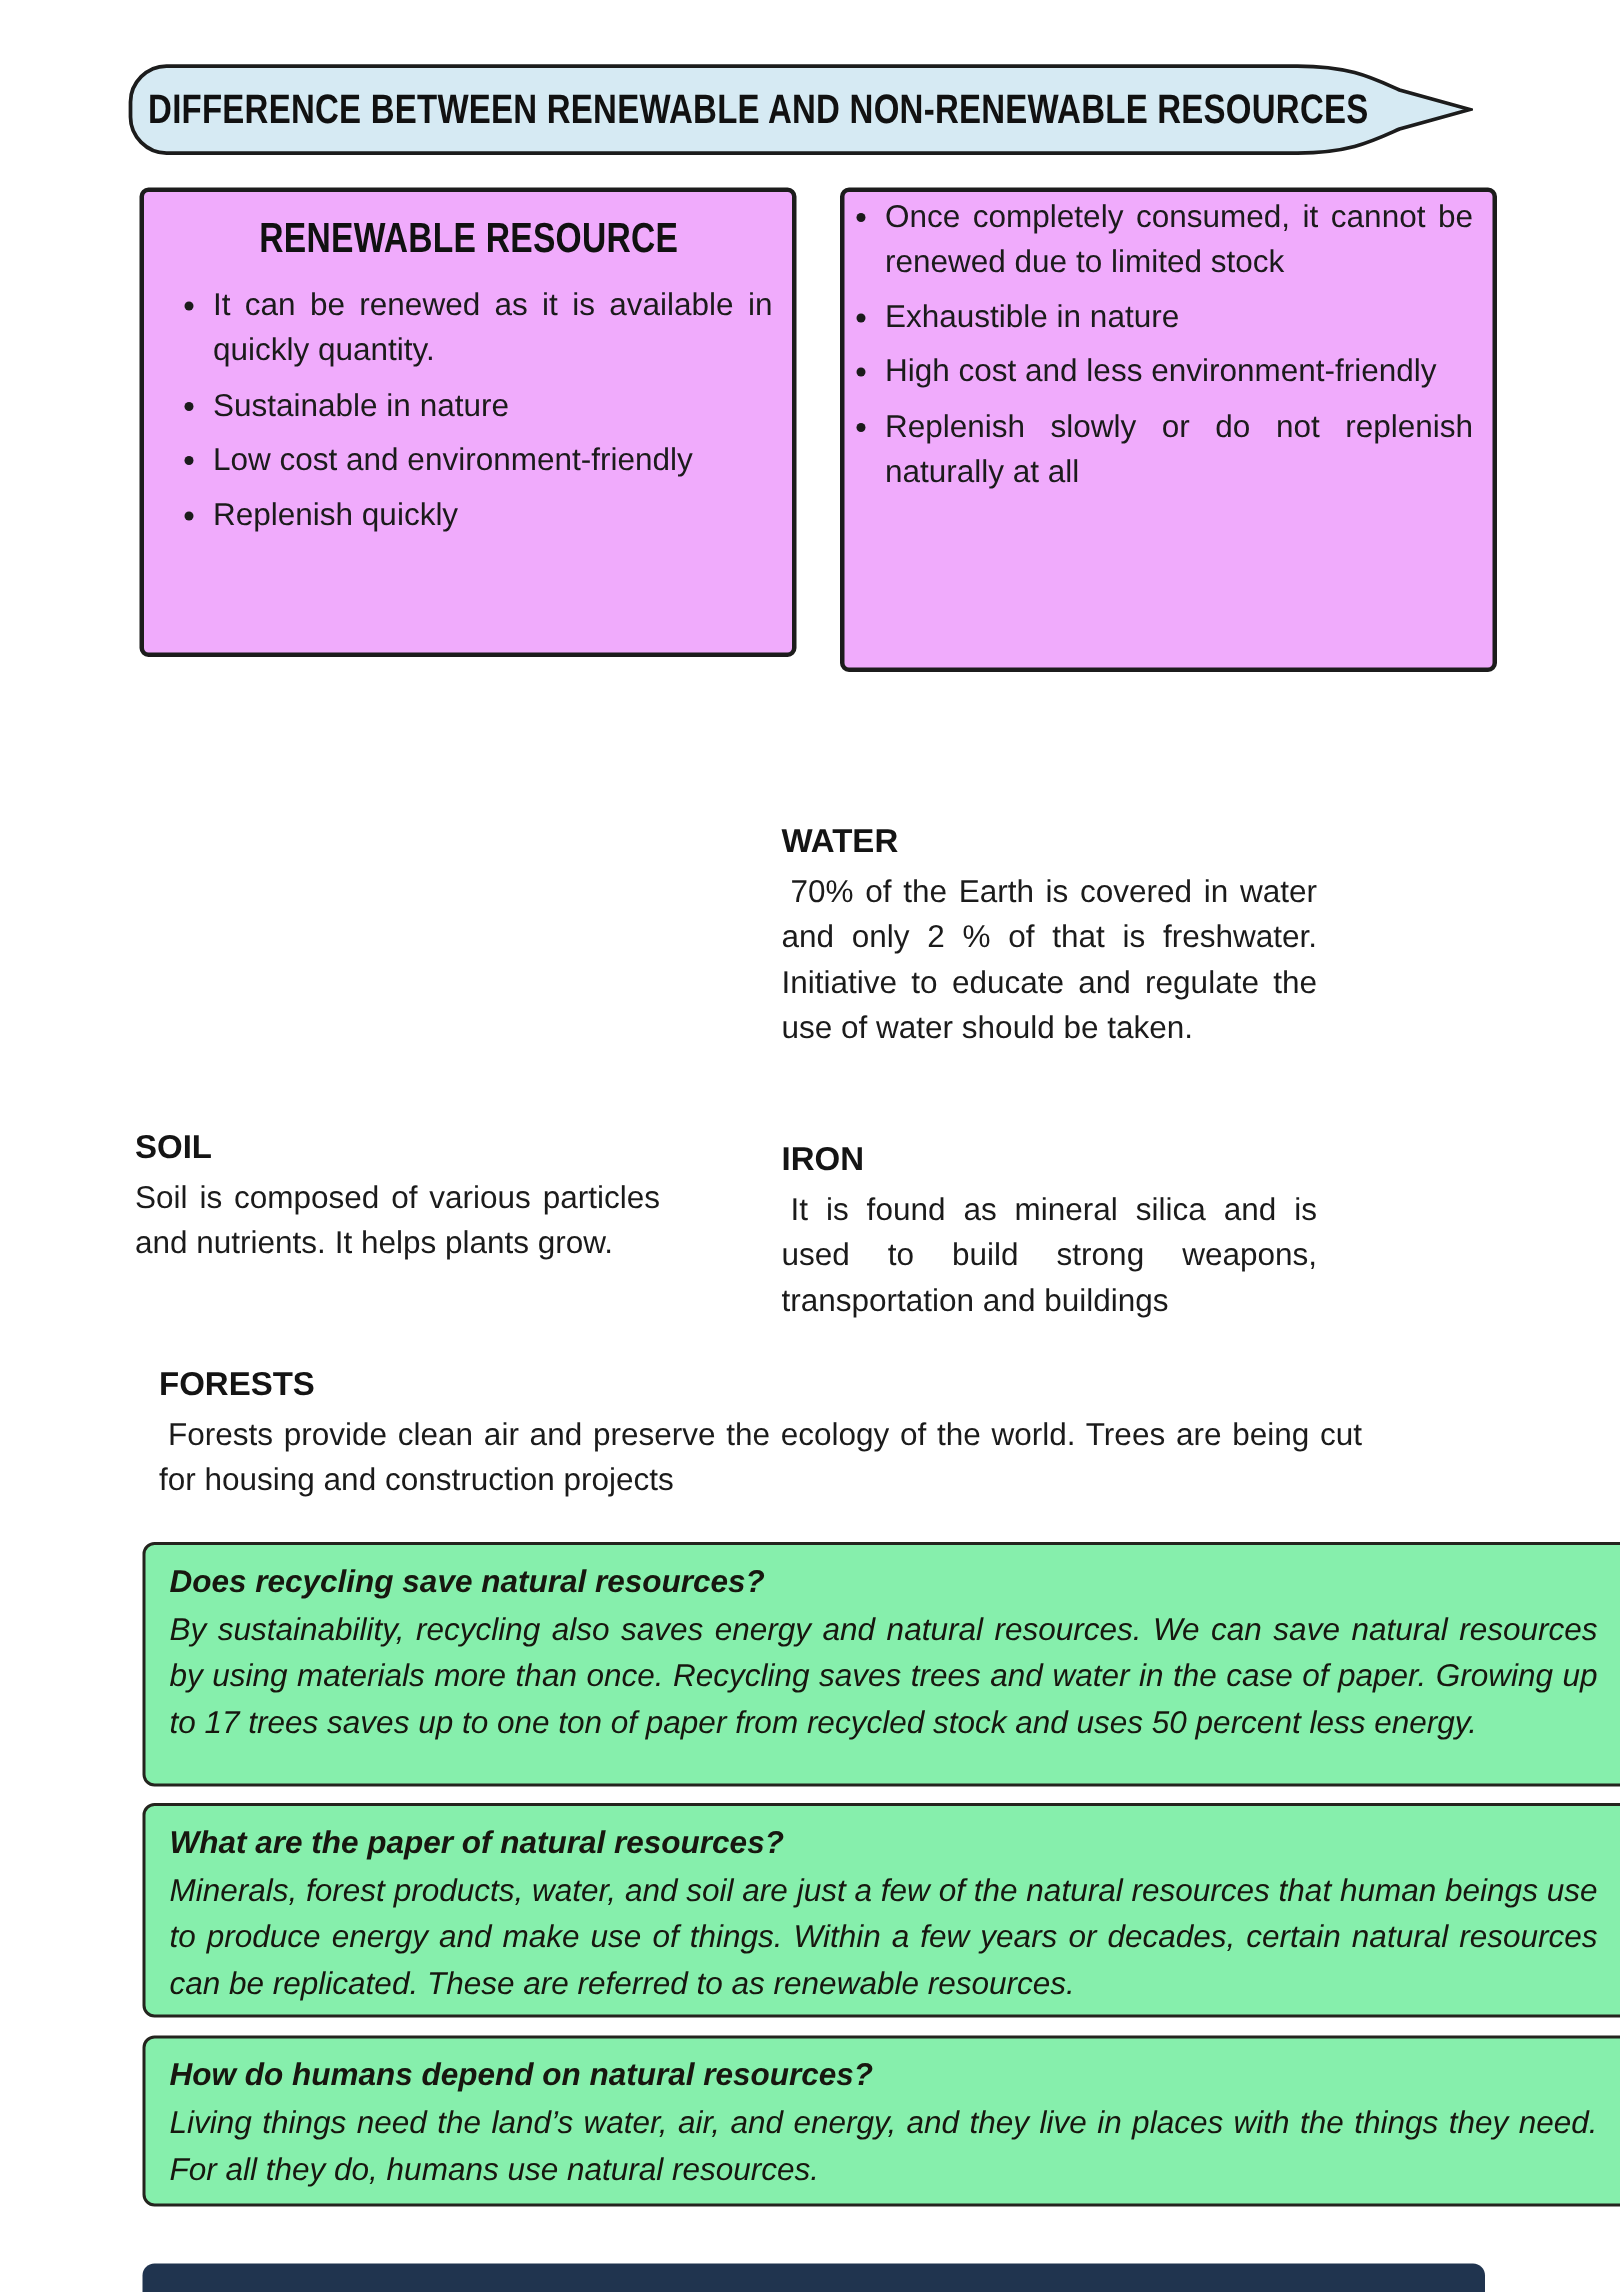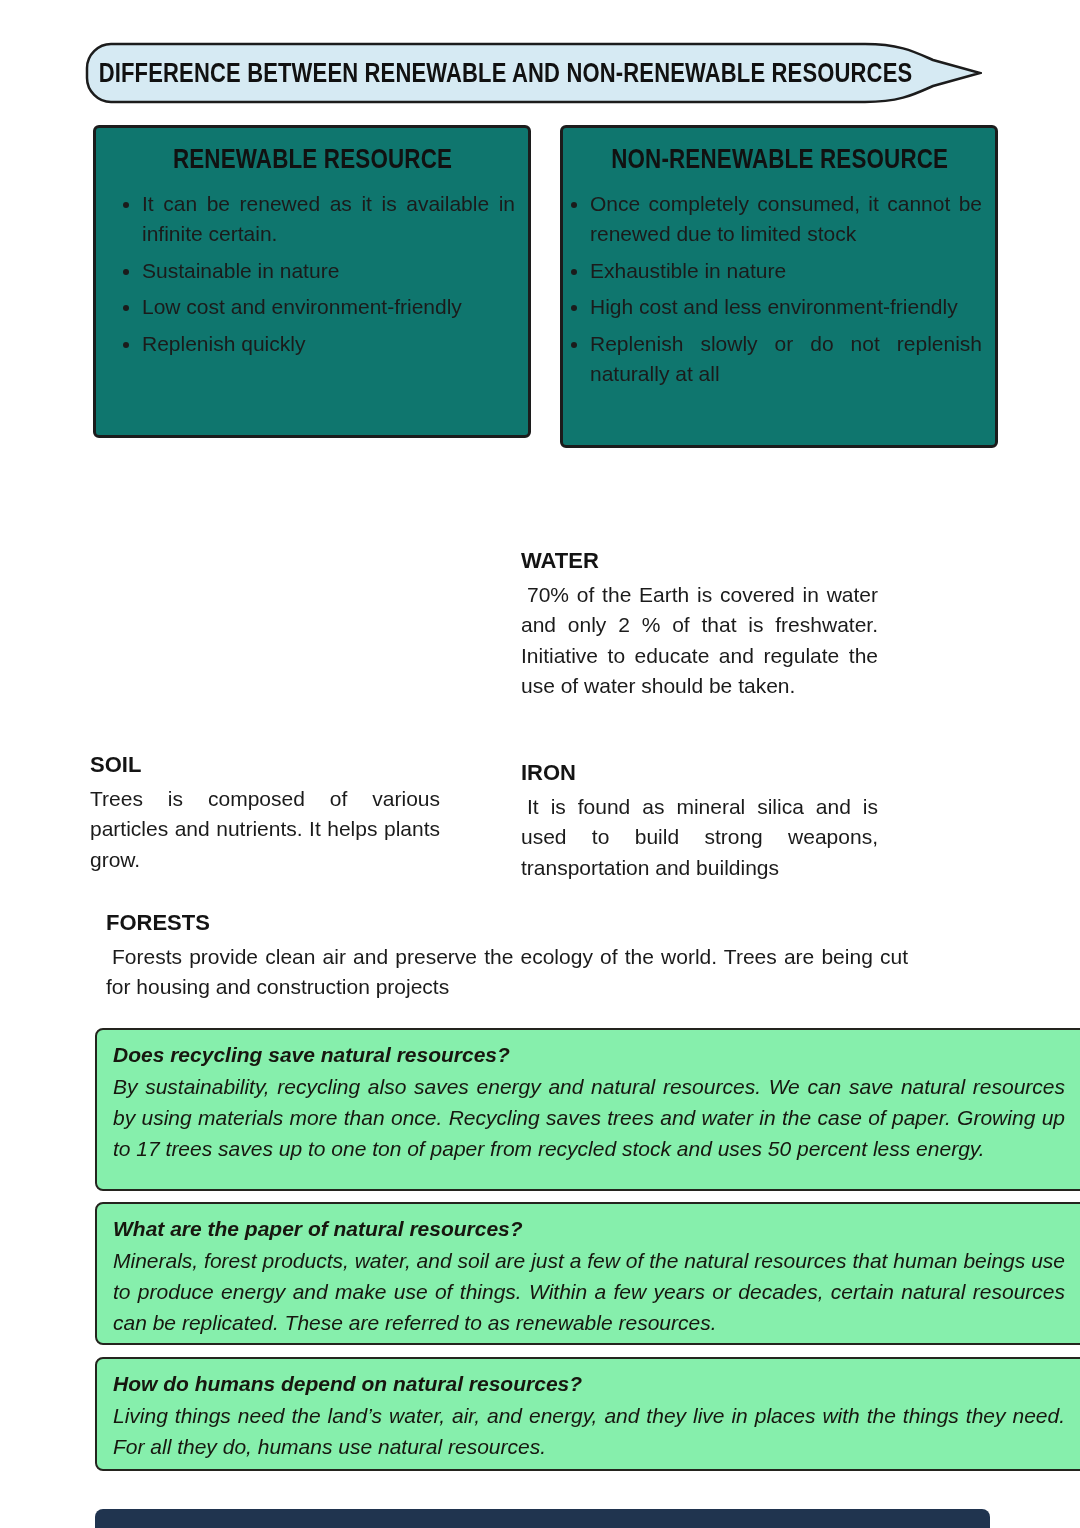--- a/index.html
+++ b/index.html
@@ -29,21 +29,21 @@
   #banner-main { left: 85px; top: 42px; width: 897px; height: 62px; }
   #banner-main .banner-text { justify-content: center; padding-right: 55px; font-size: 27.5px; }
 
   #banner-five { left: 100px; top: 457px; width: 757px; height: 72px; }
   #banner-five .banner-text { justify-content: flex-start; padding-left: 44px; padding-right: 95px; font-size: 41px; }
   #banner-five .condensed { transform-origin: left center; transform: scaleX(0.78); }
 
   
   .info-box {
     position: absolute;
-    background: #0f766e;
+    background: #f0abfc;
     border: 3px solid #1c1c1c;
     border-radius: 6px;
   }
   #renewable-box    { left: 93px;  top: 125px; width: 438px; height: 313px; }
   #nonrenewable-box { left: 560px; top: 125px; width: 438px; height: 323px; }
   .box-title { text-align: center; font-size: 28px; font-weight: 700; margin: 15px 6px 14px; color: #111111; }
   .info-box ul { margin: 6px 0 0 0; padding: 0 13px 0 46px; font-size: 21px; line-height: 1.42; }
   .info-box li { margin-bottom: 7px; text-align: justify; }
   #nonrenewable-box ul { margin-top: 2px; padding-left: 27px; }
 
@@ -94,49 +94,46 @@
     <div class="banner-text">
       <span class="condensed">DIFFERENCE BETWEEN RENEWABLE AND NON-RENEWABLE RESOURCES</span>
     </div>
   </div>
 
   <div class="info-box" id="renewable-box">
     <div class="box-title">
       <span class="condensed">RENEWABLE RESOURCE</span>
     </div>
     <ul>
-      <li>It can be renewed as it is available in infinite certain.</li>
+      <li>It can be renewed as it is available in quickly quantity.</li>
       <li>Sustainable in nature</li>
       <li>Low cost and environment-friendly</li>
       <li>Replenish quickly</li>
     </ul>
   </div>
 
   <div class="info-box" id="nonrenewable-box">
-    <div class="box-title">
-      <span class="condensed">NON-RENEWABLE RESOURCE</span>
-    </div>
     <ul>
       <li>Once completely consumed, it cannot be renewed due to limited stock</li>
       <li>Exhaustible in nature</li>
       <li>High cost and less environment-friendly</li>
       <li>Replenish slowly or do not replenish naturally at all</li>
     </ul>
   </div>
 
 
 
   <div class="res" id="res-water">
     <h3>WATER</h3>
     <p class="indent">70% of the Earth is covered in water and only 2 % of that is freshwater. Initiative to educate and regulate the use of water should be taken.</p>
   </div>
 
   <div class="res" id="res-soil">
     <h3>SOIL</h3>
-    <p>Trees is composed of various particles and nutrients. It helps plants grow.</p>
+    <p>Soil is composed of various particles and nutrients. It helps plants grow.</p>
   </div>
 
   <div class="res" id="res-iron">
     <h3>IRON</h3>
     <p class="indent">It is found as mineral silica and is used to build strong weapons, transportation and buildings</p>
   </div>
 
   <div class="res" id="res-forests">
     <h3>FORESTS</h3>
     <p class="indent">Forests provide clean air and preserve the ecology of the world. Trees are being cut for housing and construction projects</p>

